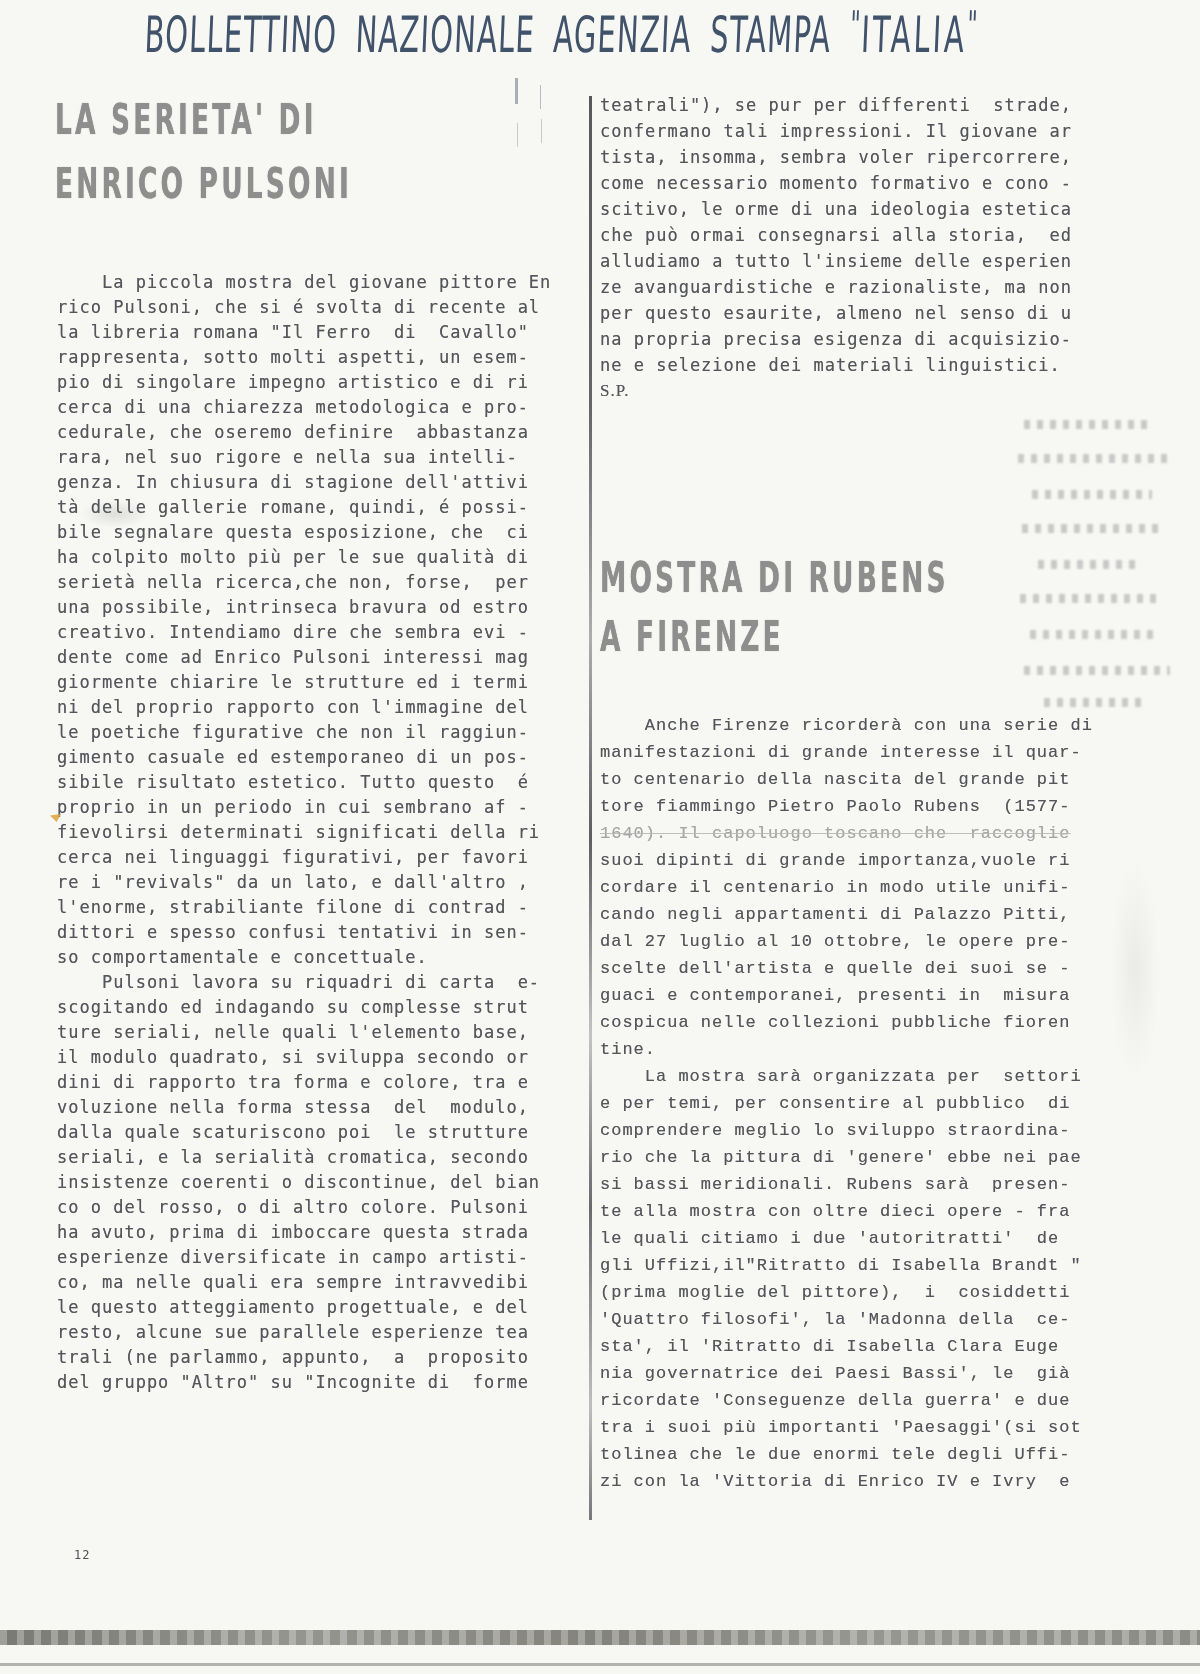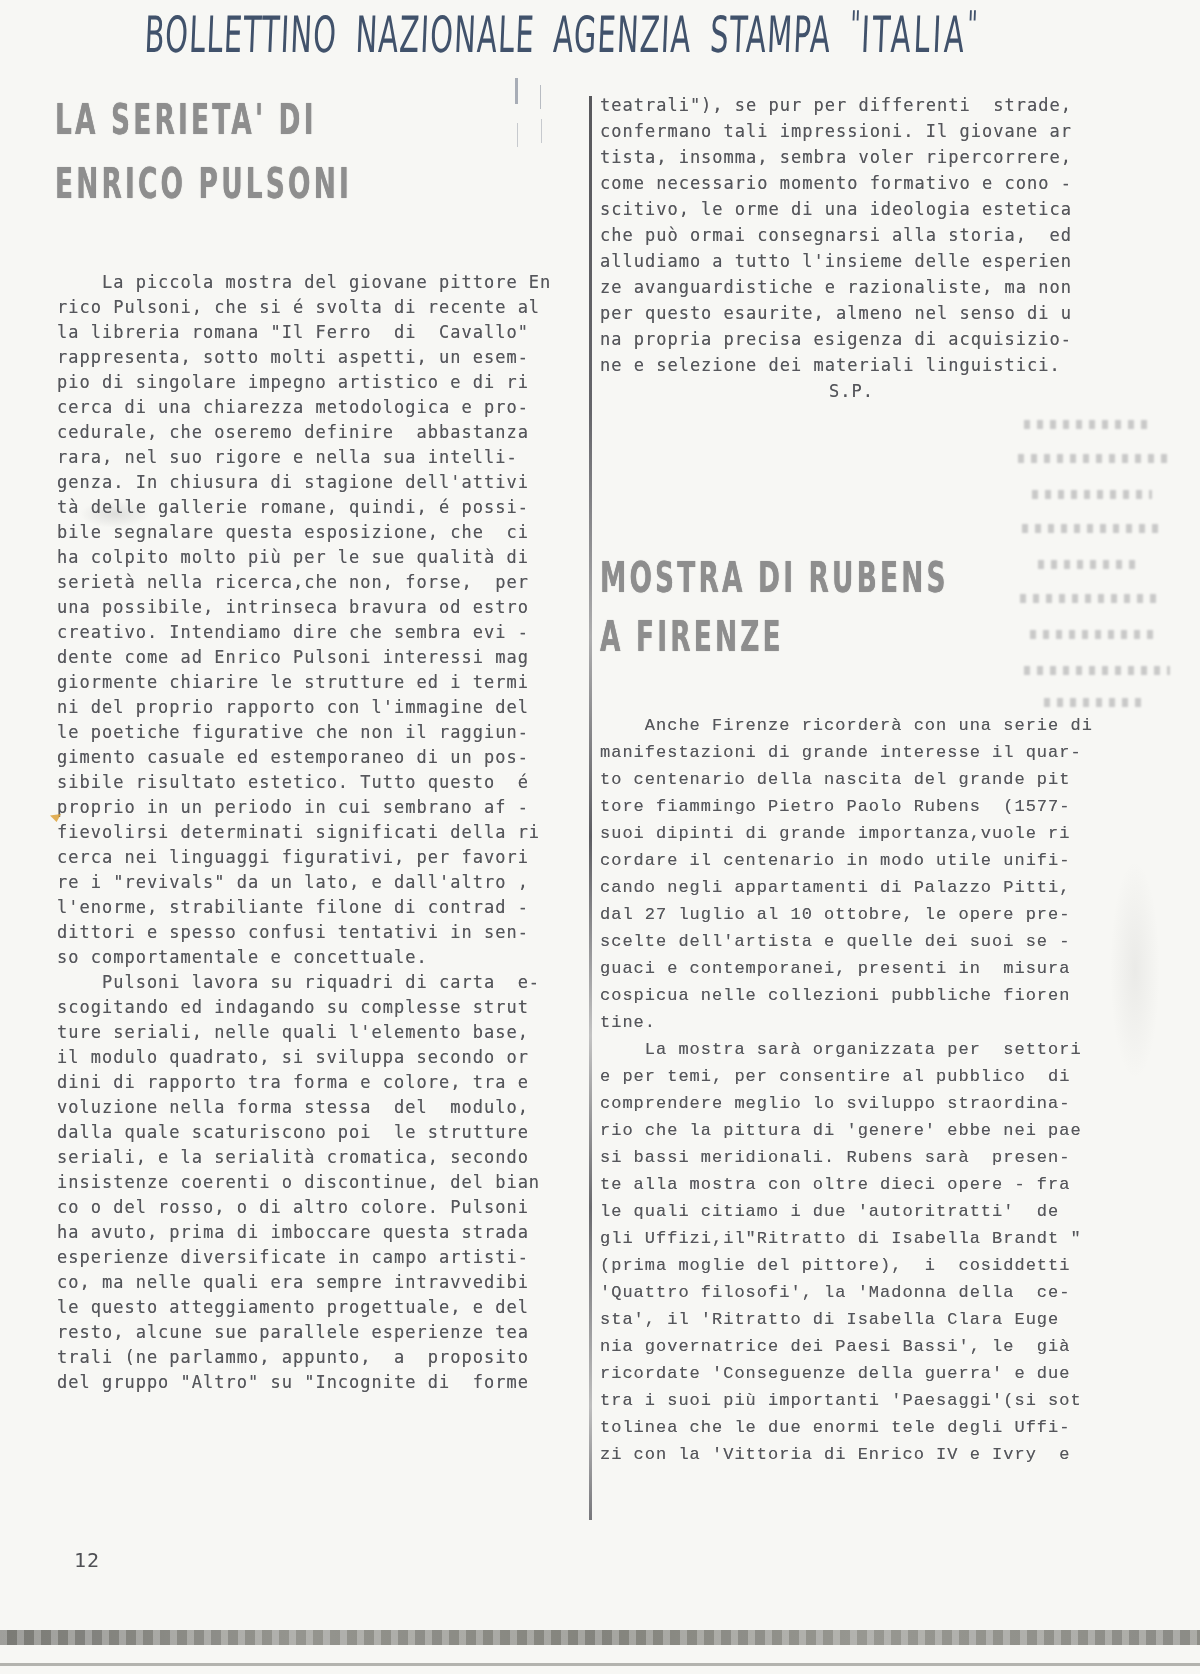--- a/index.html
+++ b/index.html
@@ -29,21 +29,21 @@
     text-shadow:0 0 .4px rgba(85,86,91,.6);}
   .col{position:absolute;}
   .col-left{left:57px;top:238px;width:505px;margin-top:32px;}
   .col-left .type{line-height:25px;}
   .col-right-top{left:600px;top:92px;width:505px;}
   .col-right-top .type{line-height:26px;}
   .col-rubens{left:600px;top:712px;width:505px;}
   .col-rubens .type{line-height:27px;font-family:Liberation Mono, monospace;}
   .faded{opacity:.5;text-decoration:line-through;
     text-decoration-color:rgba(130,130,130,.75);text-decoration-thickness:1px;}
-  .byline{text-align:center;padding-right:2px;}
+  .byline{text-align:left;padding-right:2px;font-family:Liberation Serif, serif;}
 
   
   .col-rule{position:absolute;left:589px;top:96px;width:3px;height:1424px;
     background:linear-gradient(to bottom,
       #58585c 0%,#65656a 22%,rgba(100,100,105,.5) 38%,#5d5d62 52%,
       rgba(110,110,115,.38) 66%,#6a6a6e 78%,rgba(120,120,124,.45) 92%,#77777b 100%);}
 
   
   .smudge{position:absolute;background:radial-gradient(ellipse,
       rgba(90,90,90,.16),rgba(90,90,90,0) 70%);}
@@ -61,21 +61,21 @@
   .bleed div:nth-child(8){left:6px;top:254px;width:146px;}
   .bleed div:nth-child(9){left:26px;top:286px;width:100px;}
   .ink-drip{position:absolute;left:515px;top:78px;width:3px;height:26px;
     background:rgba(90,100,120,.5);box-shadow:24px 6px 0 -1px rgba(90,100,120,.4),
       25px 40px 0 -1px rgba(90,100,120,.3),1px 44px 0 -1px rgba(90,100,120,.3);}
   .orange-mark{position:absolute;left:50px;top:814px;width:11px;height:8px;
     background:#dda239;clip-path:polygon(0 20%,100% 0,60% 100%);opacity:.85;}
 
   
   .page-number{position:absolute;left:74px;top:1548px;font-family:"DejaVu Sans Mono",monospace;
-    font-size:20px;color:#4f5054;letter-spacing:1px;}
+    font-size:12px;color:#4f5054;letter-spacing:1px;}
 
   
   .bottom-band{position:absolute;left:0;top:1630px;width:1200px;height:15px;opacity:.92;
     filter:blur(.4px);
     background:repeating-linear-gradient(90deg,rgba(255,255,255,.28) 0 7px,rgba(0,0,0,0) 7px 17px),
       linear-gradient(90deg,#70706b,#8d8d87 25%,#7a7a73 50%,#8f8f89 72%,#83837d);}
   .bottom-line{position:absolute;left:0;top:1663px;width:1200px;height:3px;background:#b3b3ae;}
 </style>
 </head>
 <body>
@@ -162,20 +162,21 @@
   <h2 class="stamp h-right">
     <span>MOSTRA DI RUBENS</span>
     <span>A FIRENZE</span>
   </h2>
 
   <div class="col col-rubens">
     <pre class="type">    Anche Firenze ricorderà con una serie di
 manifestazioni di grande interesse il quar-
 to centenario della nascita del grande pit
 tore fiammingo Pietro Paolo Rubens  (1577-</pre>
+    <pre class="type faded">1640). Il capoluogo toscano che  raccoglie</pre>
     <pre class="type">suoi dipinti di grande importanza,vuole ri
 cordare il centenario in modo utile unifi-
 cando negli appartamenti di Palazzo Pitti,
 dal 27 luglio al 10 ottobre, le opere pre-
 scelte dell'artista e quelle dei suoi se -
 guaci e contemporanei, presenti in  misura
 cospicua nelle collezioni pubbliche fioren
 tine.</pre>
     <pre class="type">    La mostra sarà organizzata per  settori
 e per temi, per consentire al pubblico  di

